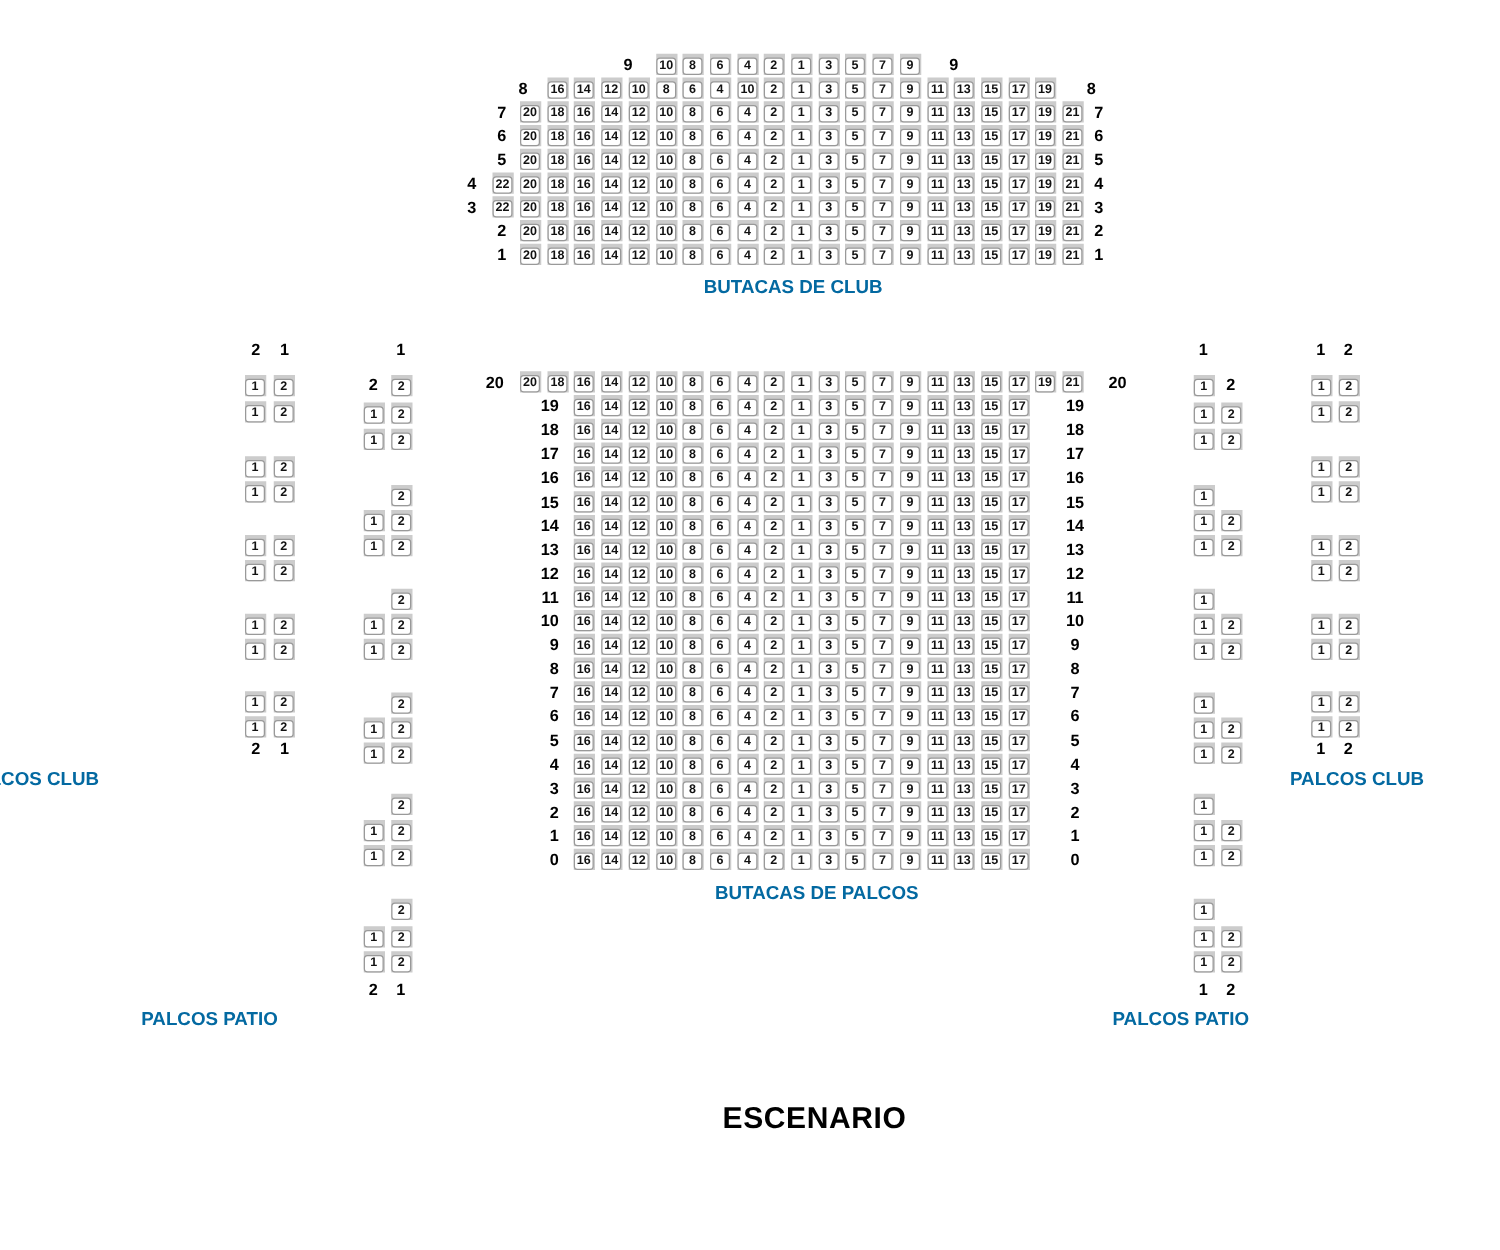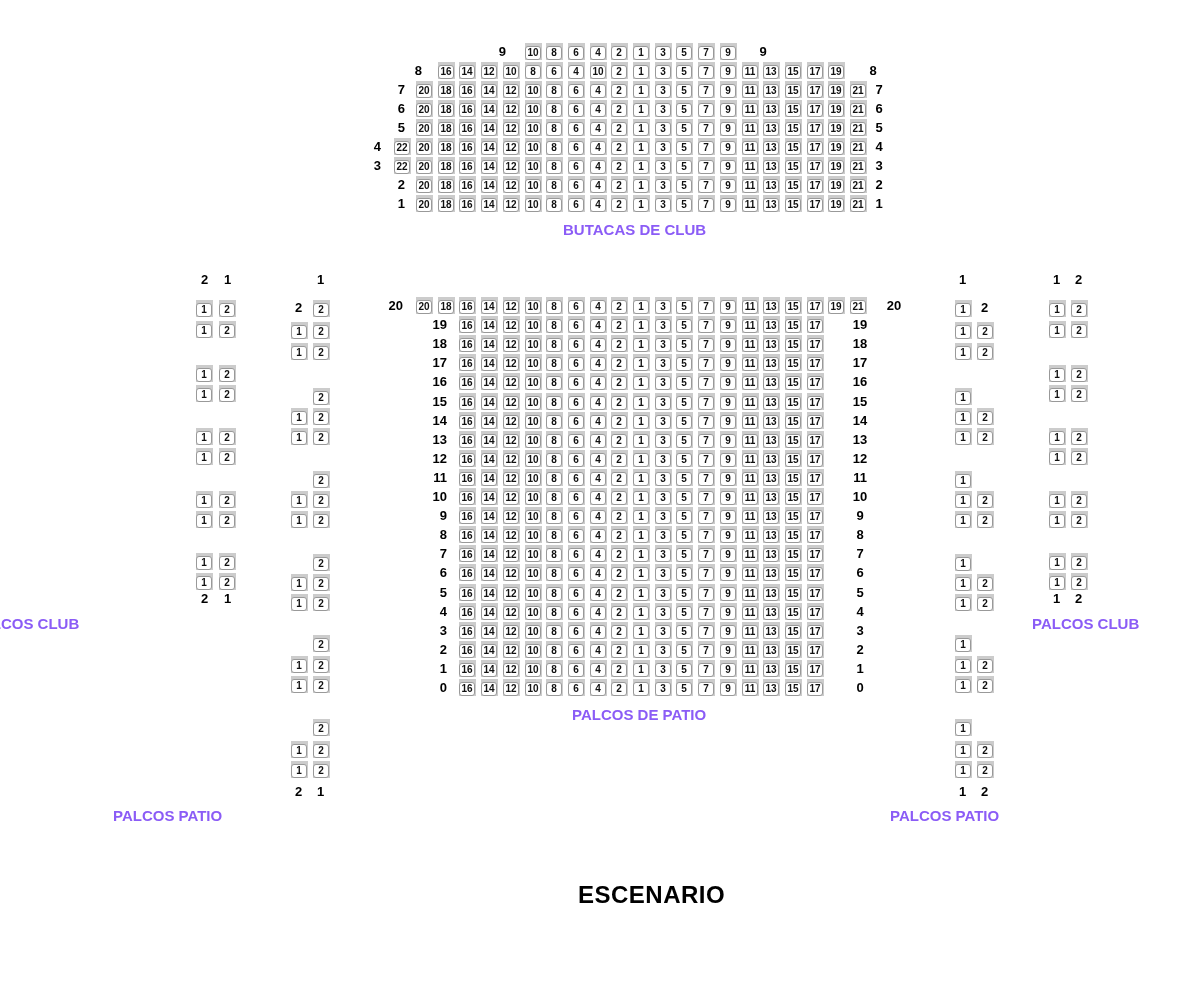--- a/index.html
+++ b/index.html
@@ -17,33 +17,33 @@
     color:#111; display:block;
   }
   .blab {
     position:absolute; font-weight:bold; font-size:13px; line-height:13px;
     color:#000; white-space:nowrap;
   }
   .ra { width:22px; text-align:right; }
   .ca { width:20px; text-align:center; }
   .sec {
     position:absolute; font-weight:bold; font-size:15px; line-height:15px;
-    color:#8b5cf6; white-space:nowrap;
+    color:#0369a1; white-space:nowrap;
   }
   .stage {
     position:absolute; font-weight:bold; font-size:24px; line-height:24px;
     letter-spacing:0.5px; color:#000; white-space:nowrap;
   }
 </style>
 </head>
 <body>
 
 <div id="map">
   <div class="sec" style="left:563px; top:222px;">BUTACAS DE CLUB</div>
-  <div class="sec" style="left:572px; top:707px;">PALCOS DE PATIO</div>
+  <div class="sec" style="left:572px; top:707px;">BUTACAS DE PALCOS</div>
   <div class="sec" style="left:-28px; top:616px;">PALCOS CLUB</div>
   <div class="sec" style="left:1032px; top:616px;">PALCOS CLUB</div>
   <div class="sec" style="left:113px; top:808px;">PALCOS PATIO</div>
   <div class="sec" style="left:890px; top:808px;">PALCOS PATIO</div>
   <div class="stage" style="left:578px; top:883px;">ESCENARIO</div>
 <div class="seat" style="left: 525px; top: 43px;">
       <span class="plate">10</span>
     </div>
     <div class="seat" style="left: 546px; top: 43px;">
       <span class="plate">8</span>

